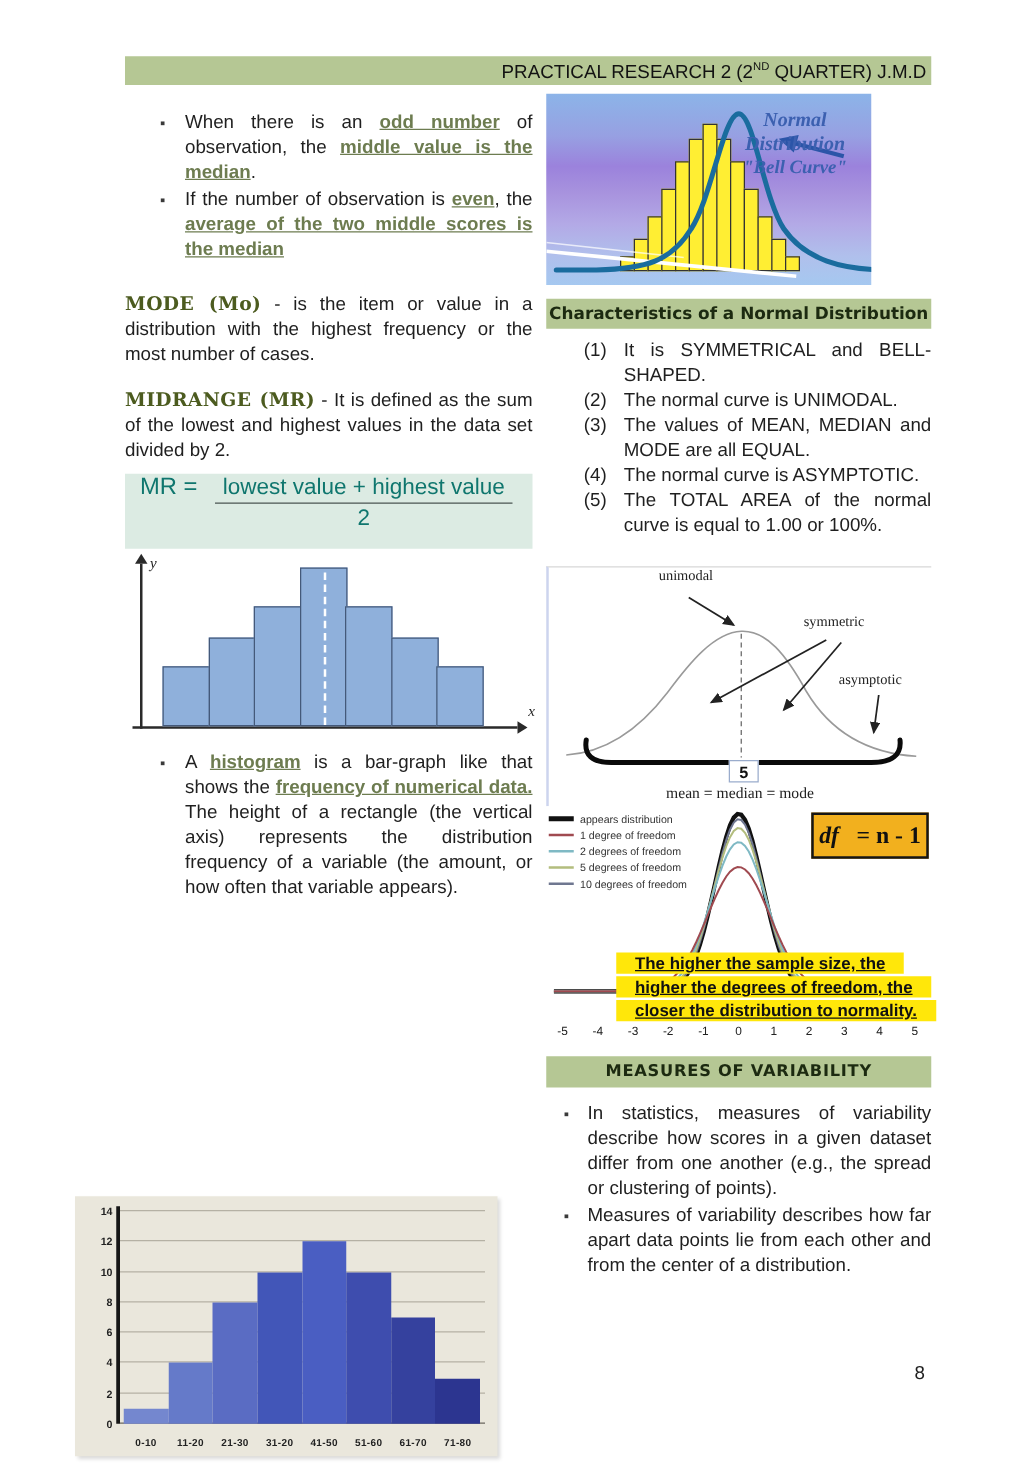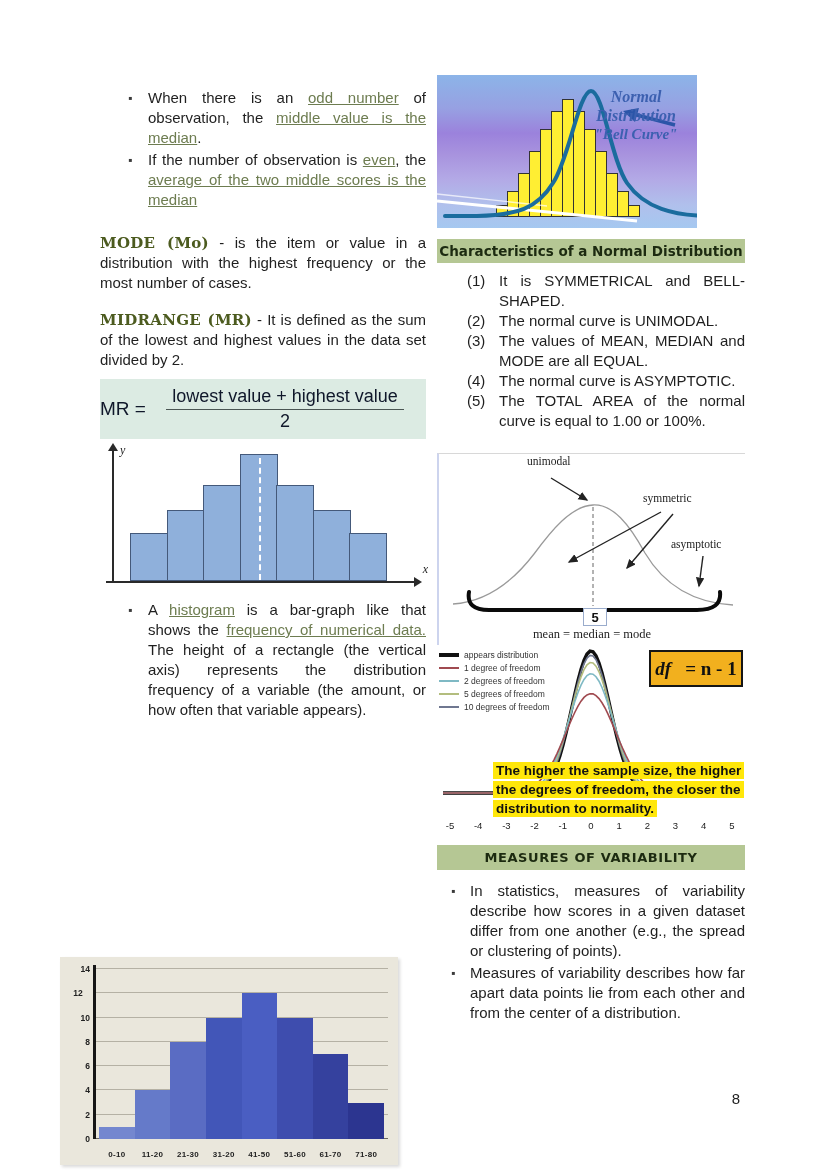--- a/index.html
+++ b/index.html
@@ -11,34 +11,34 @@
   }
   
   #header-bar {
     position:absolute; left:100px; top:45px; width:645px; height:23px;
     background:#b5c794; display:flex; align-items:center; justify-content:flex-end;
     padding-right:4px; font-size:15px; color:#121212;
   }
   #header-bar sup { font-size:9px; vertical-align:super; }
   
   .body-text { font-size:15px; line-height:20px; text-align:justify; color:#1f1f1f; }
-  .u { color:#6d7c50; text-decoration:underline; text-decoration-color:#6d7c50; }
+  .u { color:#6d7c50; text-decoration:underline; text-decoration-color:#6d7c50;font-weight:bold; }
   .term { font-family:"DejaVu Serif", serif; font-weight:bold; color:#4c5b1f; letter-spacing:0.3px; }
   ul.sq { list-style:none; }
   ul.sq li { position:relative; padding-left:20px; margin-bottom:2px; }
   ul.sq li::before { content:"▪"; position:absolute; left:0; top:0; font-size:12px; color:#3a3a3a; }
   
   #median-bullets { position:absolute; left:100px; top:88px; width:326px; }
   #median-bullets ul { padding-left:28px; }
   #mode-para { position:absolute; left:100px; top:233px; width:326px; }
   #midrange-para { position:absolute; left:100px; top:310px; width:326px; }
   #formula-box {
     position:absolute; left:100px; top:379px; width:326px; height:60px;
-    background:#dcebe3; display:flex; align-items:center; padding:0 12px 0 0;
-    color:#0f172a;
+    background:#dcebe3; display:flex; padding:0 12px 0 12px;
+    color:#0f766e;
   }
   #formula-box .lhs { font-size:19px; margin-right:10px; white-space:nowrap; }
   #formula-box .frac { flex:1; text-align:center; font-size:18px; }
   #formula-box .frac .nume { display:inline-block; border-bottom:1.5px solid #4a5553; padding:0 6px 2px 6px; }
   #formula-box .frac .deno { padding-top:1px; }
   
   #hist1 { position:absolute; left:100px; top:443px; width:330px; height:152px; }
   #h1-yaxis { position:absolute; left:12px; top:8px; bottom:12px; width:2px; background:#2a2a2a; }
   #h1-yaxis::before { content:""; position:absolute; left:-4px; top:-8px;
     border-left:5px solid transparent; border-right:5px solid transparent; border-bottom:8px solid #2a2a2a; }
@@ -102,35 +102,38 @@
   #df-legend { position:absolute; left:2px; top:3px; }
   .df-leg-row { display:flex; align-items:center; height:13px; }
   .df-leg-swatch { width:20px; margin-right:5px; }
   .df-leg-label { font-size:8.5px; color:#333; }
   #df-svg { position:absolute; left:6px; top:0; }
   #df-formula { position:absolute; right:2px; top:5px; width:94px; height:37px;
     background:#f2b01e; border:2.5px solid #151515; display:flex; align-items:center; justify-content:center;
     font-family:"Liberation Serif", serif; font-weight:bold; font-size:19px; color:#111; }
   #df-formula .dfit { font-style:italic; margin-right:14px; }
   #df-highlight { position:absolute; left:56px; top:116px; width:258px; }
-  #df-highlight span { display:inline; background:#ffe70a; padding:1px 3px;
+  #df-highlight span { display:inline; background:#ffe70a; padding:1px 15px;
     -webkit-box-decoration-break:clone; box-decoration-break:clone;
-    font-size:13.5px; font-weight:bold; line-height:19px; color:#111; }
+    font-size:13.5px; font-weight:bold; line-height:19px; color:#111;text-decoration:underline; }
   #df-ticks { position:absolute; left:6px; right:6px; bottom:6px; display:flex; justify-content:space-between; }
   #df-ticks span { font-size:9.5px; color:#222; width:14px; text-align:center; }
   #var-bullets { position:absolute; left:437px; top:881px; width:308px; }
   #var-bullets ul { padding-left:14px; }
   #var-bullets li { padding-left:19px; }
   #page-num { position:absolute; left:700px; top:1090px; width:40px; text-align:right; font-size:15px; color:#1f1f1f; }
 </style>
 </head>
 <body>
 
 <div id="page">
 
+  <div id="header-bar">
+    <span><span>PRACTICAL RESEARCH 2 (2</span><sup>ND</sup><span> QUARTER) J.M.D</span></span>
+  </div>
 
   <div id="median-bullets" class="body-text">
     <ul class="sq">
       <li><span>When there is an </span><span class="u">odd number</span><span> of observation, the </span><span class="u">middle value is the median</span><span>.</span></li>
       <li><span>If the number of observation is </span><span class="u">even</span><span>, the </span><span class="u">average of the two middle scores is the median</span><span></span></li>
     </ul>
   </div>
 
   <p id="mode-para" class="body-text"><span class="term">MODE (Mo)</span><span> - is the item or value in a distribution with the highest frequency or the most number of cases.</span></p>
 
@@ -186,21 +189,21 @@
           <div class="h2bar" style="height: 71.4286%; background: rgb(62, 77, 174);"></div>
           <div class="h2bar" style="height: 50%; background: rgb(53, 65, 158);"></div>
           <div class="h2bar" style="height: 21.4286%; background: rgb(44, 53, 144);"></div>
         </div>
     <div class="h2-ylabel" style="bottom: calc(0% - 5px);">0</div>
         <div class="h2-ylabel" style="bottom: calc(14.2857% - 5px);">2</div>
         <div class="h2-ylabel" style="bottom: calc(28.5714% - 5px);">4</div>
         <div class="h2-ylabel" style="bottom: calc(42.8571% - 5px);">6</div>
         <div class="h2-ylabel" style="bottom: calc(57.1429% - 5px);">8</div>
         <div class="h2-ylabel" style="bottom: calc(71.4286% - 5px);">10</div>
-        <div class="h2-ylabel" style="bottom: calc(85.7143% - 5px); text-align: center;">12</div>
+        <div class="h2-ylabel" style="bottom: calc(85.7143% - 5px);">12</div>
         <div class="h2-ylabel" style="bottom: calc(100% - 5px);">14</div>
       </div>
     <div id="h2-xlabels">
         <span>0-10</span>
         <span>11-20</span>
         <span>21-30</span>
         <span>31-20</span>
         <span>41-50</span>
         <span>51-60</span>
         <span>61-70</span>

